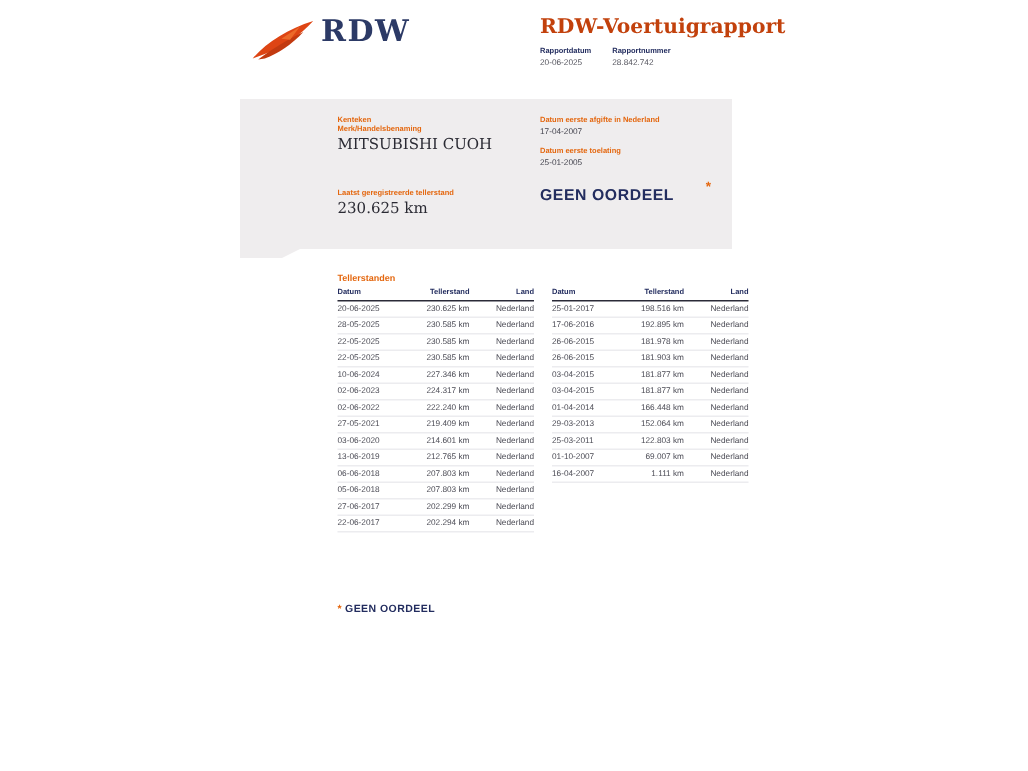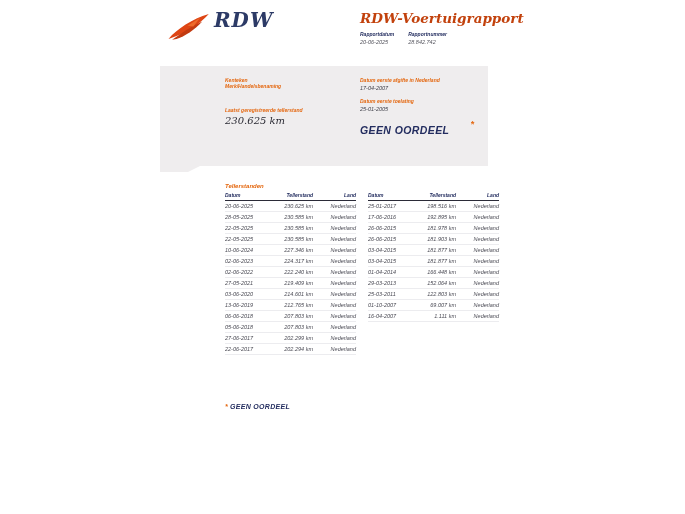--- a/index.html
+++ b/index.html
@@ -1,18 +1,18 @@
 <!DOCTYPE html>
 <html><head>
 <meta charset="utf-8">
 <style>
   * { margin:0; padding:0; box-sizing:border-box; }
   html,body { background:#ffffff; }
   body { font-family:"Liberation Sans", sans-serif; -webkit-text-size-adjust:none; }
-  #page { position:relative; width:685px; height:414px; background:#ffffff; overflow:hidden;font-style:italic; }
+  #page { position:relative; width:685px; height:414px; background:#ffffff; overflow:hidden; }
 
   
   .logo-wrap { position:absolute; left:167px; top:12px; width:44px; height:32px; }
   .wordmark { position:absolute; left:214px; top:8px; font-family:"DejaVu Serif", serif; font-weight:bold;
               font-size:20px; letter-spacing:1px; color:#2C3A66; }
   .doc-title { position:absolute; left:360px; top:10px; font-family:"DejaVu Serif", serif; font-weight:bold;
                font-size:13.5px; color:#c2410c; }
   .meta { position:absolute; left:360px; top:31px; display:flex; gap:14px; }
   .meta .m-label { font-size:5px; font-weight:bold; color:#232D5F; display:block; }
   .meta .m-value { font-size:5.5px; color:#55555E; display:block; margin-top:2px; }
@@ -97,20 +97,21 @@
     <div>
       <span class="m-label">Rapportnummer</span>
       <span class="m-value">28.842.742</span>
     </div>
   </div>
 
   <div class="panel">
     <div class="panel-col-left">
       <span class="label-sm">Kenteken</span>
       <span class="label-sm">Merk/Handelsbenaming</span>
+      <span class="value-lg">MITSUBISHI CUOH</span>
       <div class="spacer18"></div>
       <span class="label-sm">Laatst geregistreerde tellerstand</span>
       <span class="value-lg">230.625 km</span>
     </div>
     <div class="panel-col-right">
       <span class="label-sm">Datum eerste afgifte in Nederland</span>
       <span class="value-sm">17-04-2007</span>
       <span class="label-sm">Datum eerste toelating</span>
       <span class="value-sm">25-01-2005</span>
       <div class="oordeel-row">

